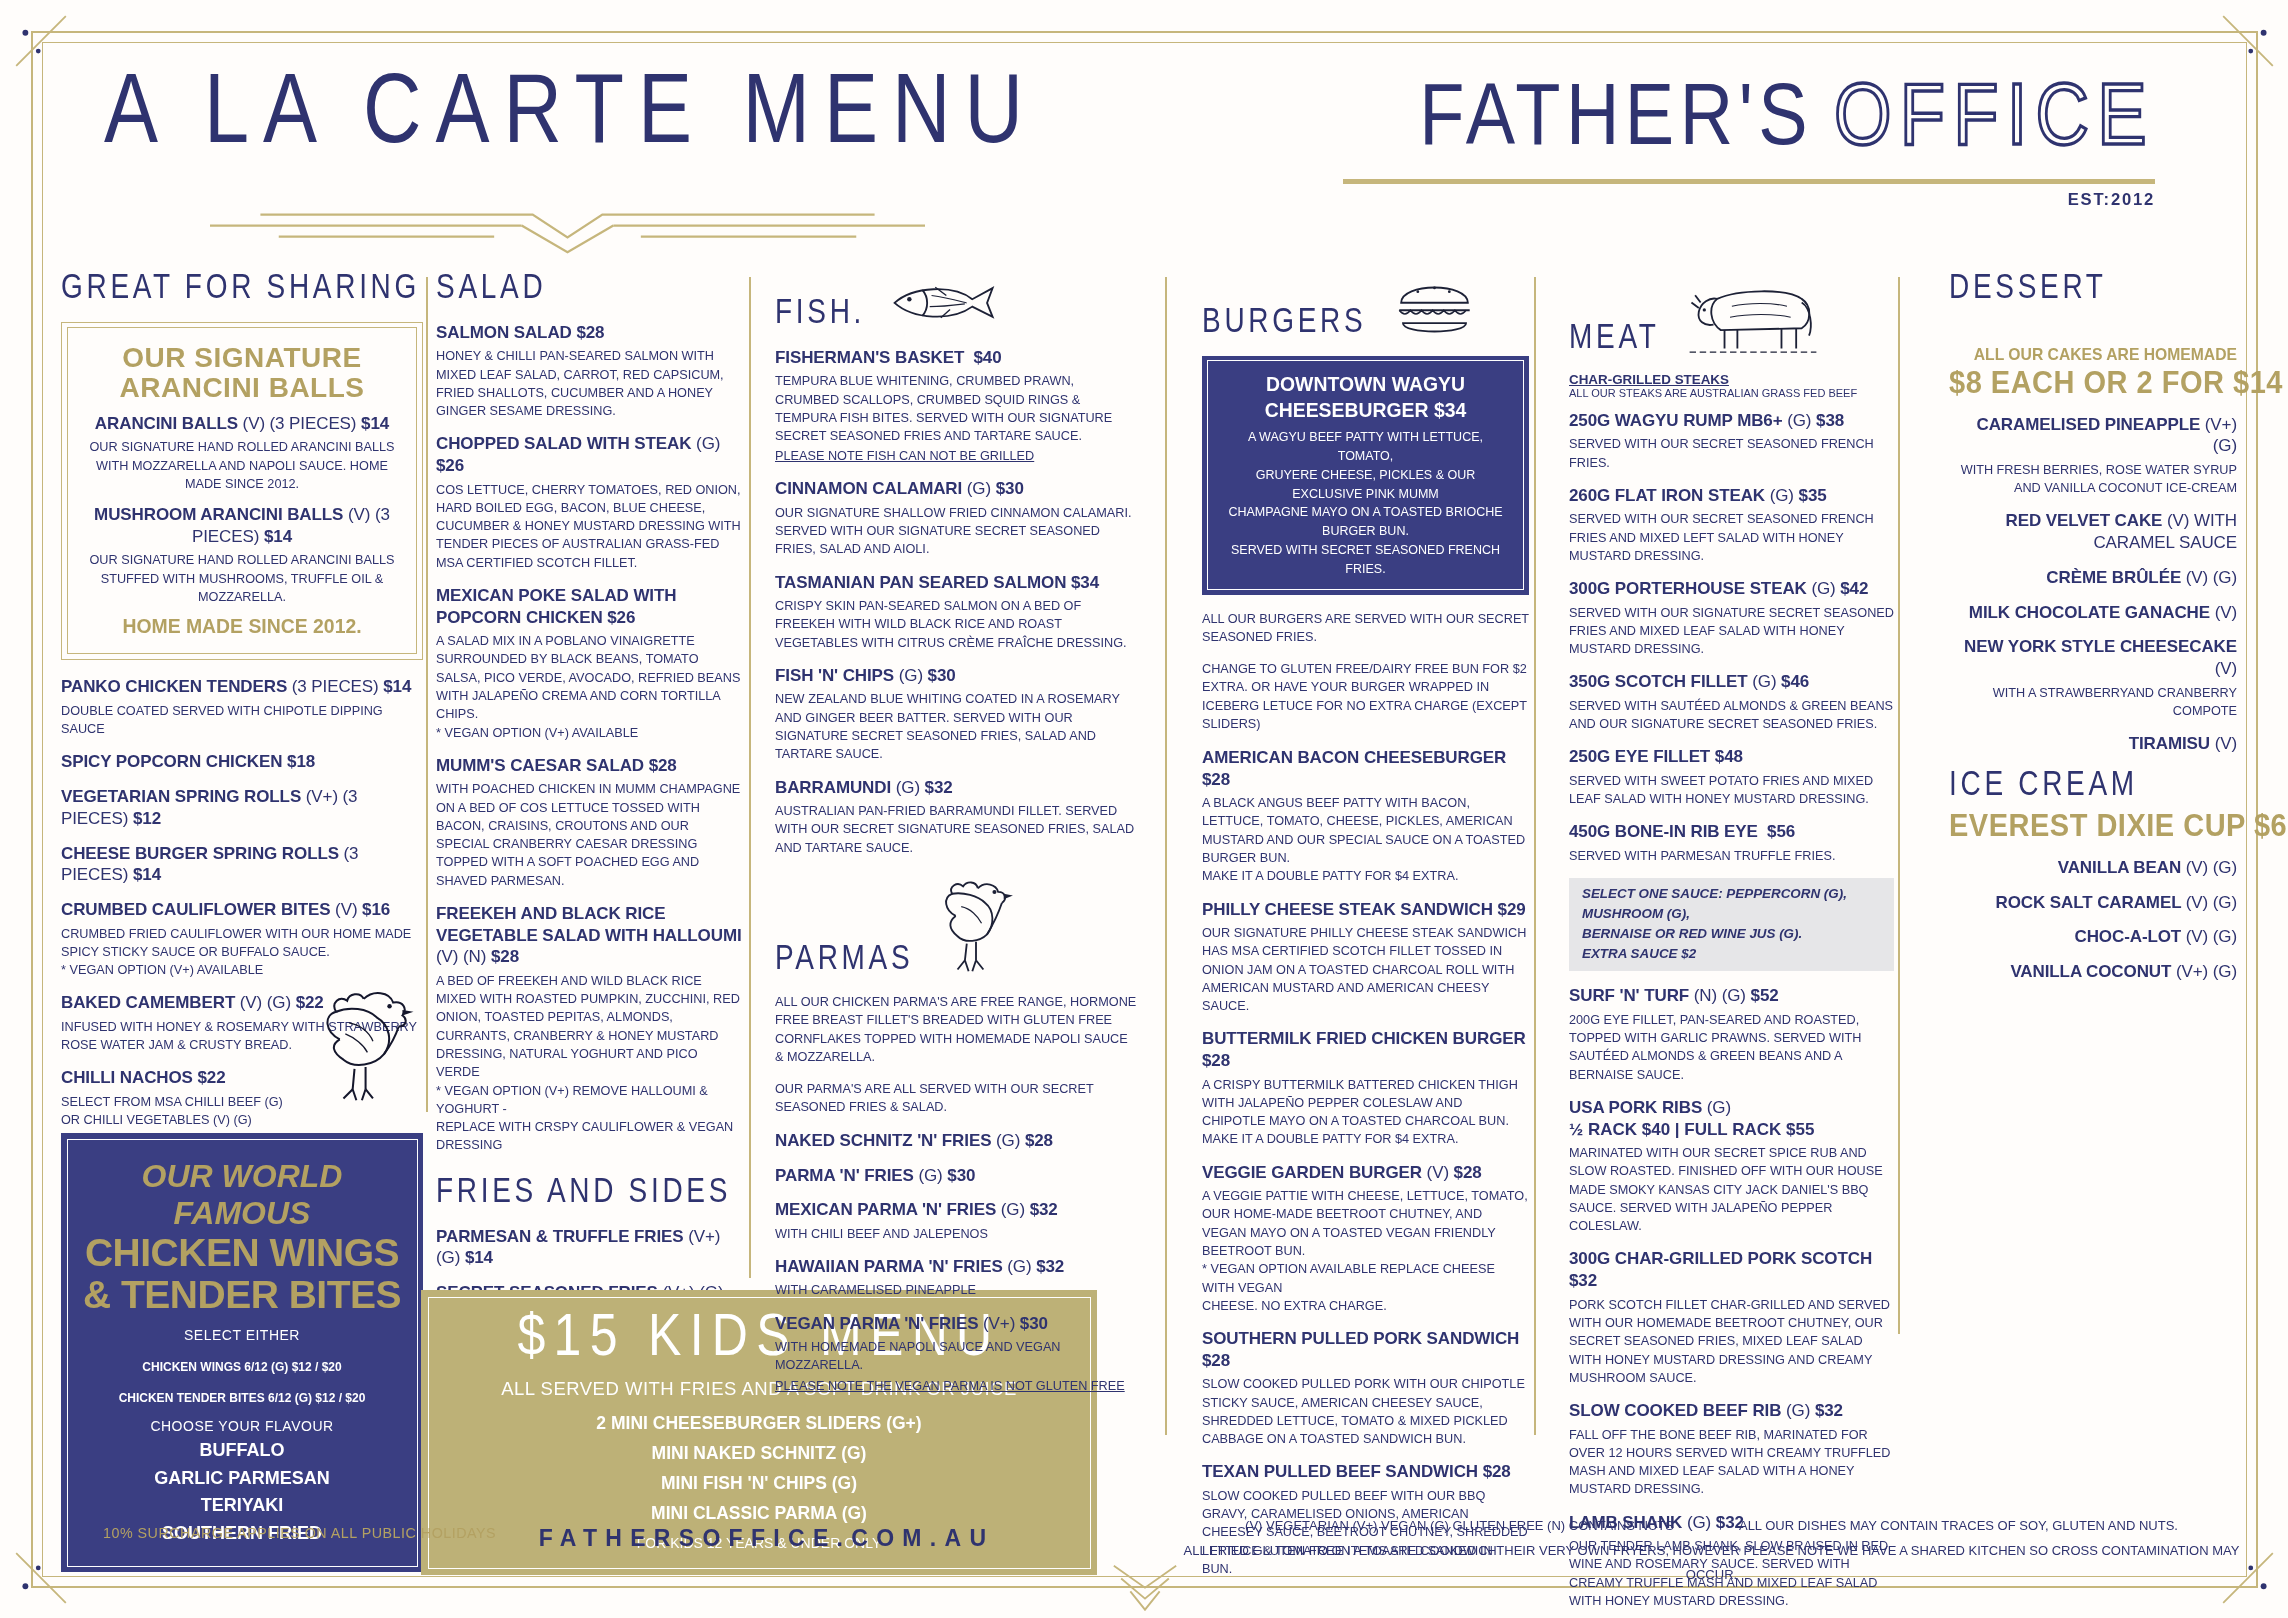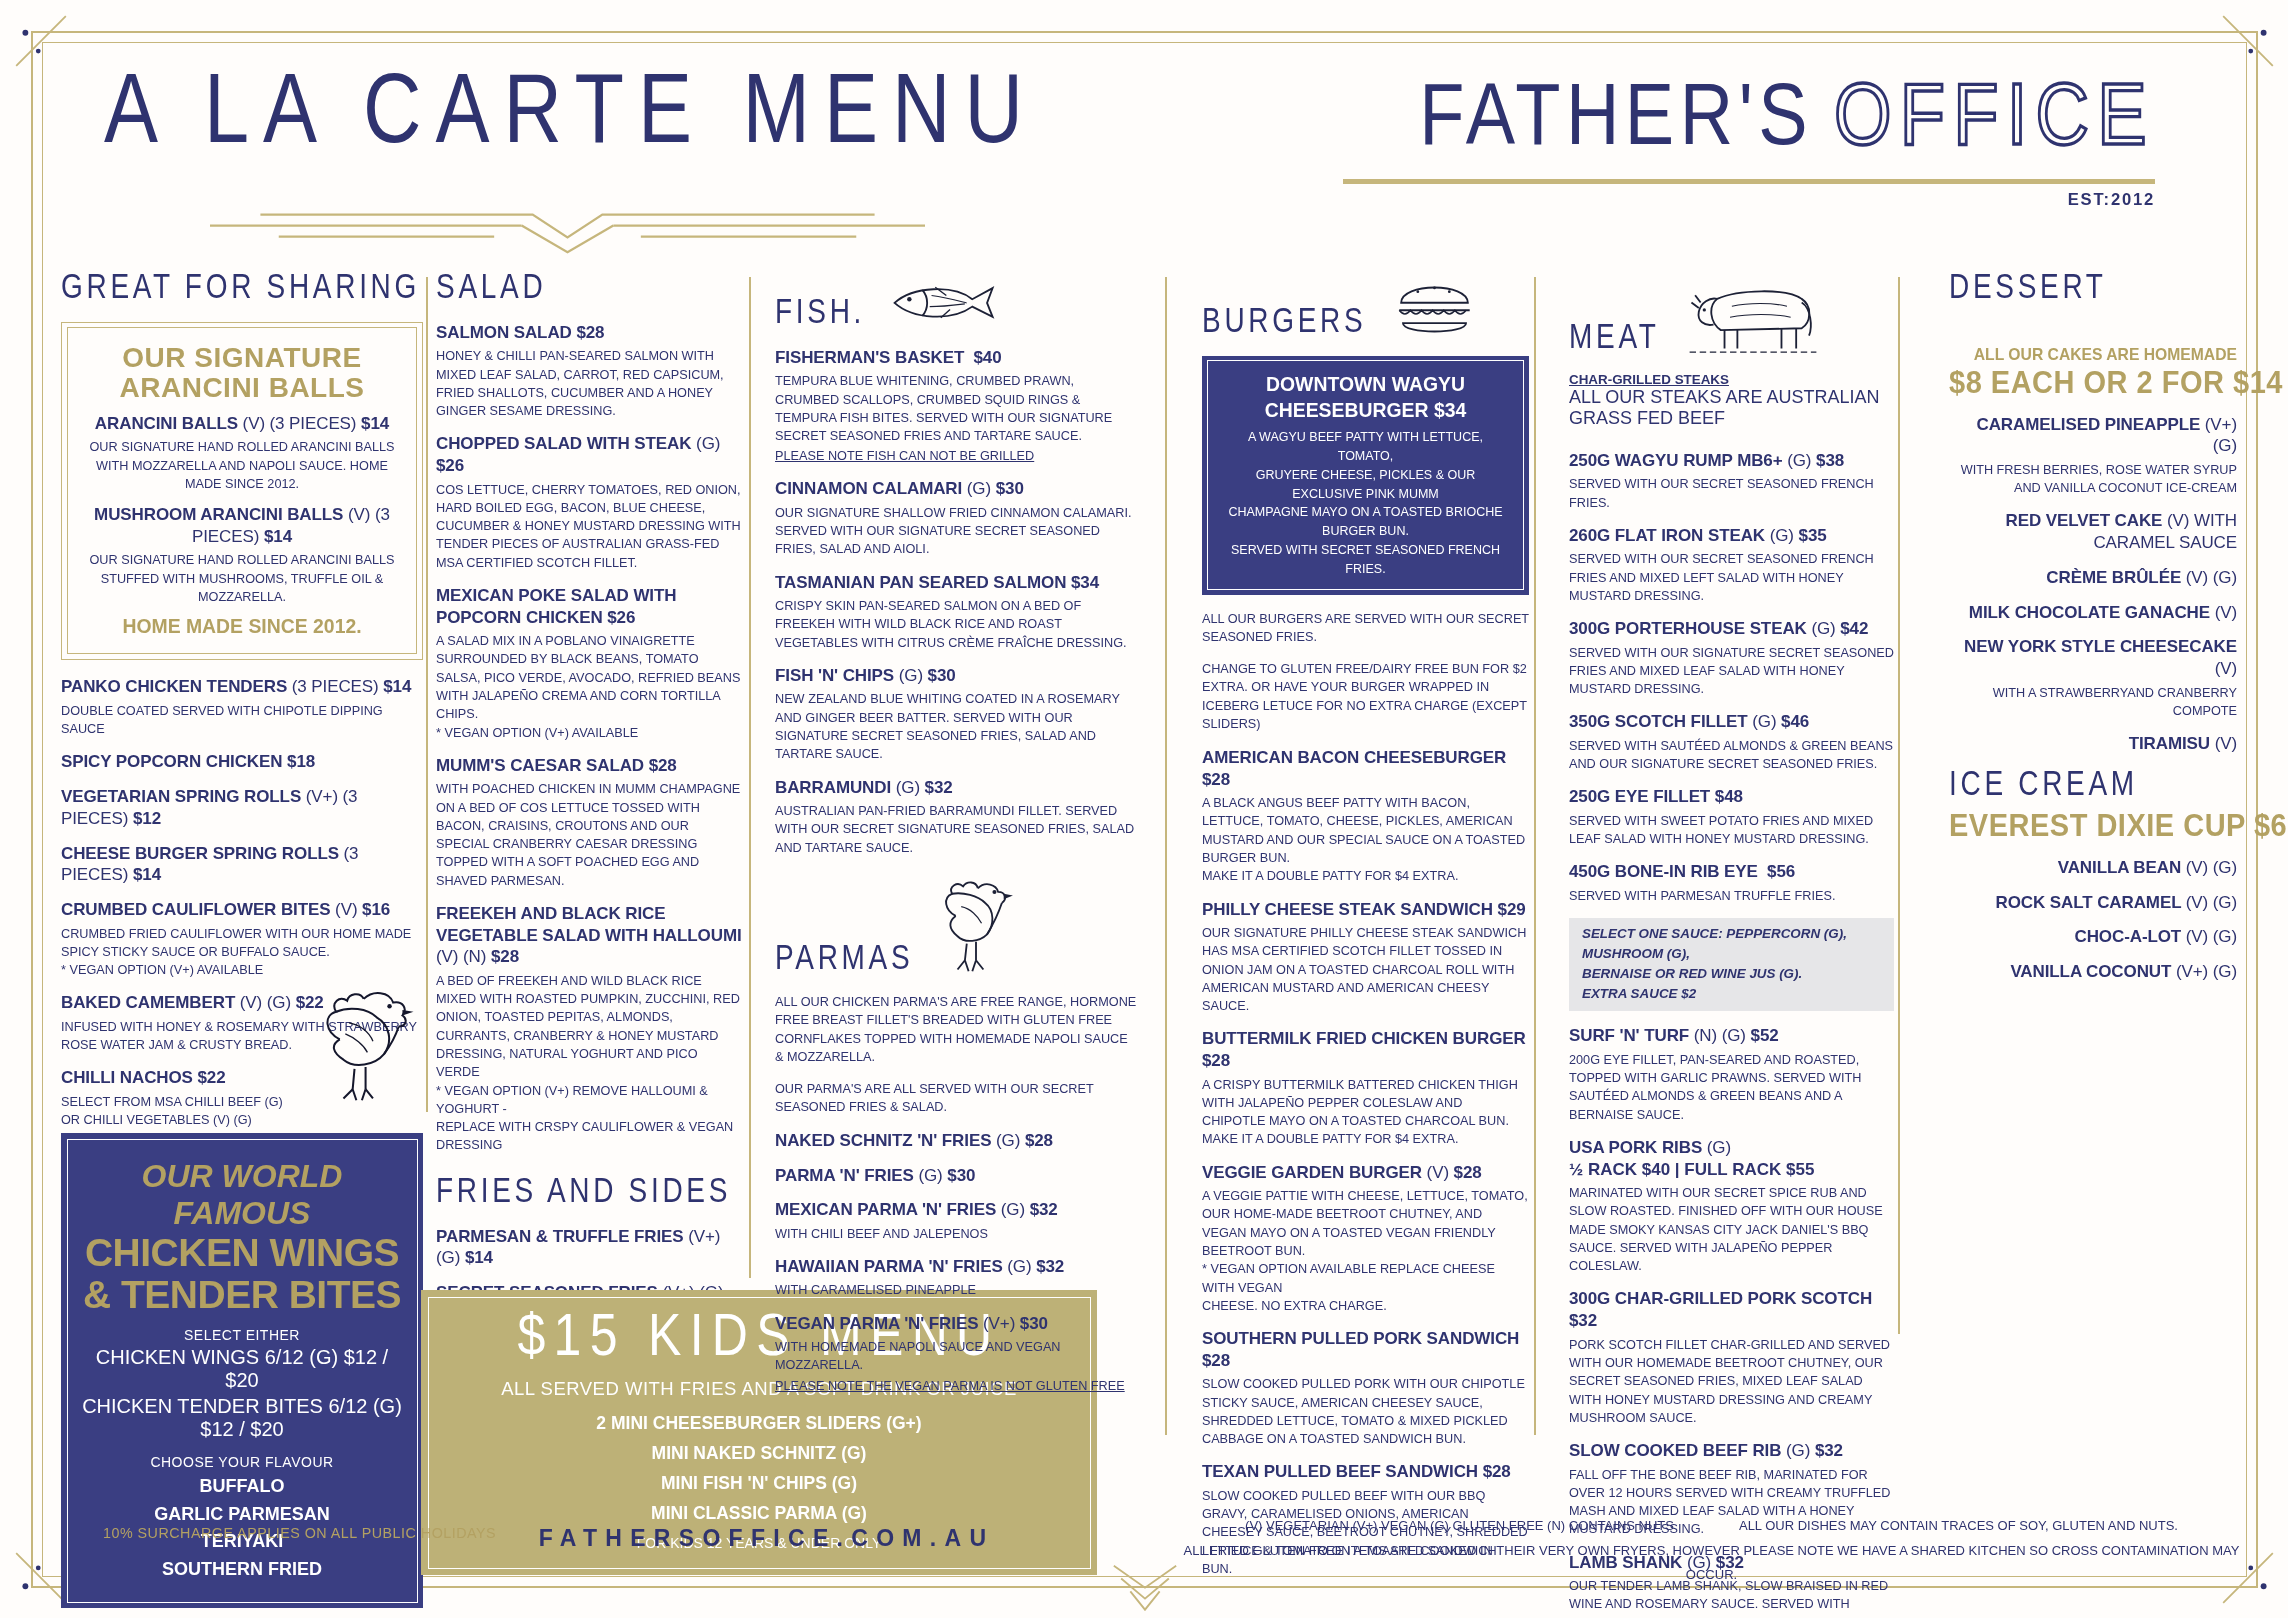--- a/index.html
+++ b/index.html
@@ -61,33 +61,33 @@
   .sheading-row{display:flex;align-items:flex-end;gap:24px;margin-bottom:14.8px;}
   .icon{color:#1d2136;flex:0 0 auto;}
   .item{margin-bottom:13px;}
   .t{font-size:17px;font-weight:700;line-height:1.28;letter-spacing:-0.1px;}
   .t .tags{font-weight:400;}
   .t2{font-size:17px;font-weight:700;line-height:1.28;}
   .d{font-size:12.7px;font-weight:400;line-height:1.44;margin-top:3.7px;white-space:pre-line;}
   .note-u{font-size:12.7px;line-height:1.44;margin-top:1.8px;text-decoration:underline;white-space:pre-line;}
   .intro{font-size:12.7px;line-height:1.46;margin-bottom:13px;white-space:pre-line;}
   .sub-u{font-size:13.4px;font-weight:700;text-decoration:underline;}
-  .sub{font-size:18px;margin-bottom:21px;}
+  .sub{font-size:11px;margin-bottom:11px;}
   
   .gold-frame{border:0.9px solid var(--goldline);padding:4.6px;margin-bottom:16.6px;}
   .gold-frame .inner{border:0.9px solid var(--goldline);padding:14.8px 11px;text-align:center;}
   .sig-title{color:var(--gold);font-size:28px;font-weight:700;line-height:1.05;letter-spacing:0.5px;}
   .sig-footer{color:var(--gold);font-size:19.4px;font-weight:700;margin-top:9.2px;}
   .gold-frame .item{margin:11px 0 0;}
   .navy-box{position:absolute;left:61px;top:1133px;width:362px;background:var(--navy2);padding:5.5px;}
   .navy-box .inner{border:0.9px solid #fff;padding:18.5px 9.2px 22px;text-align:center;color:#fff;}
   .wings-l1{color:var(--gold);font-style:italic;font-weight:700;font-size:32px;line-height:1.15;}
   .wings-l3{color:var(--gold);font-weight:700;font-size:39px;line-height:1.08;letter-spacing:-0.5px;}
   .wings-select{font-size:14px;margin-top:11px;letter-spacing:0.5px;}
-  .wings-opt{font-size:20px;font-weight:400;margin-top:3px;}
+  .wings-opt{font-size:12px;font-weight:700;margin-top:17px;}
   .wings-choose{font-size:14px;margin-top:13px;letter-spacing:0.5px;}
   .wings-flav{font-size:18px;font-weight:700;margin-top:6.5px;}
   .feature-box{background:var(--navy2);padding:4.6px;margin-bottom:14.8px;}
   .feature-box .inner{border:0.9px solid #fff;padding:11px 18px;text-align:center;color:#fff;}
   .feat-title{font-size:19.4px;font-weight:700;line-height:1.3;}
   .feat-desc{font-size:12.5px;line-height:1.5;margin-top:5.5px;white-space:pre-line;}
   .kids-box{position:absolute;left:421px;top:1290px;width:676px;background:var(--kids);padding:6.5px;}
   .kids-box .inner{border:0.9px solid #fff;padding:13px 16.6px 16.6px;text-align:center;color:#fff;}
   .kids-title{font-size:50px;font-weight:400;letter-spacing:8.3px;display:inline-block;transform:scaleY(1.2);transform-origin:center bottom;white-space:nowrap;}
   .kids-sub{font-size:18.5px;margin-top:9.2px;letter-spacing:0.5px;}

